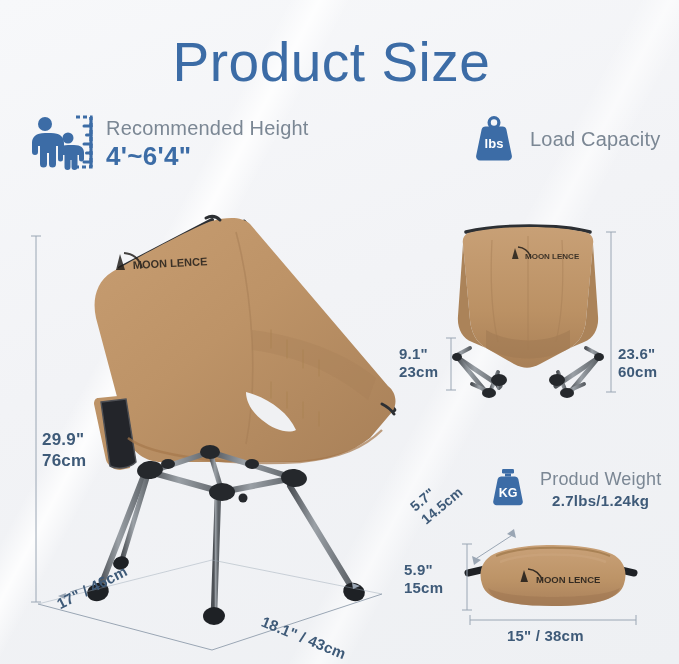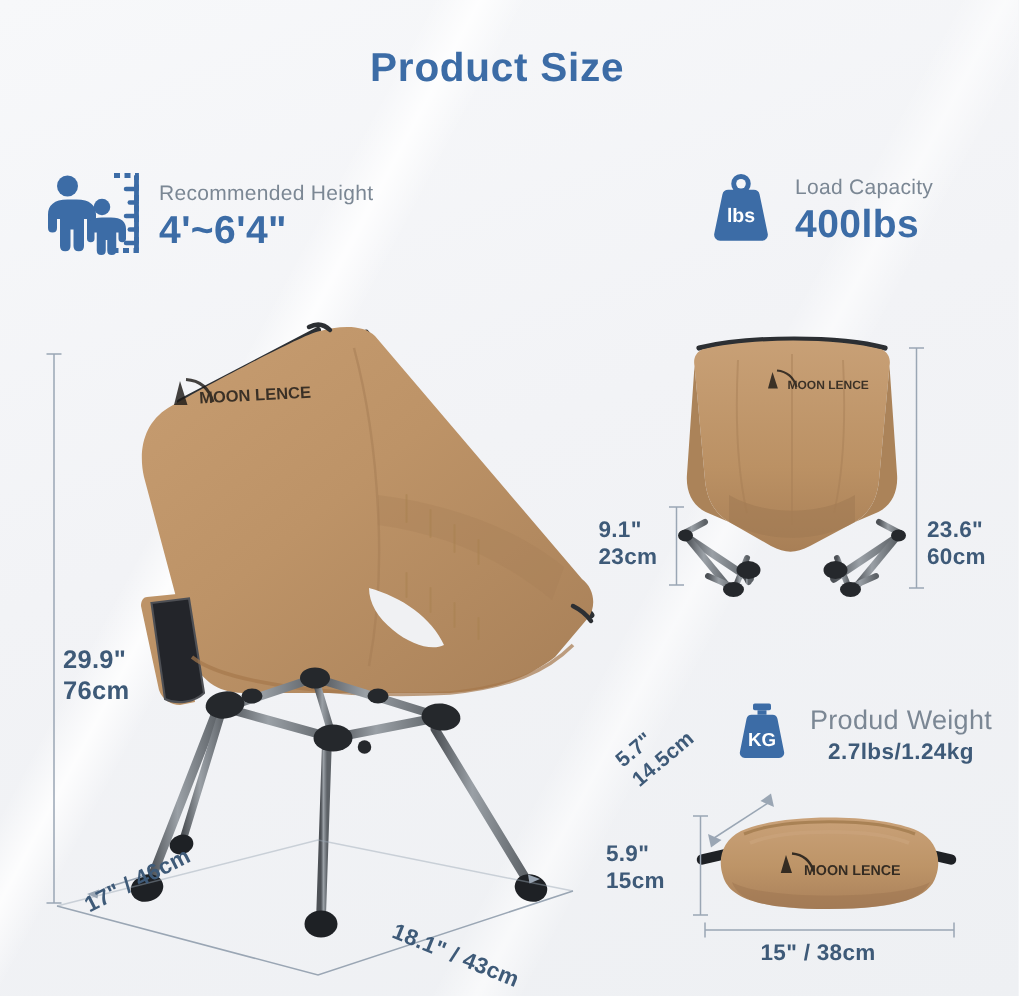--- a/index.html
+++ b/index.html
@@ -16,28 +16,28 @@
     background:
       linear-gradient(118deg, rgba(255,255,255,0) 28%, rgba(255,255,255,.85) 31%, rgba(255,255,255,0) 34%),
       linear-gradient(118deg, rgba(255,255,255,0) 62%, rgba(255,255,255,.6) 65%, rgba(255,255,255,0) 68%),
       linear-gradient(160deg, #f7f8fa 0%, #f2f3f6 45%, #eef0f3 100%);
   }
 
   
   .title {
     position:absolute; left:0; right:16px; top:30px;
     text-align:center;
-    font-size:27px; font-weight:bold; letter-spacing:.5px;
+    font-size:55px; font-weight:normal; letter-spacing:.5px;
     color:#3c6ca6;
   }
 
   
   .feature { position:absolute; display:flex; align-items:center; gap:12px; }
   .feat-text { display:flex; flex-direction:column; line-height:1.1; }
-  .feat-label { font-size:14px; color:#7b8794; letter-spacing:.2px; margin-bottom:3px; }
+  .feat-label { font-size:20px; color:#7b8794; letter-spacing:.2px; margin-bottom:3px; }
   .feat-value { font-size:26px; font-weight:bold; color:#3c6ca6; letter-spacing:.3px; }
   .feat-value.small { font-size:15px; color:#3e5a78; font-weight:bold;text-align:center; }
   .feat-label.small { font-size:18px; }
 
   #feature-height { left:28px; top:112px; }
   #feature-load   { left:470px; top:112px; }
   #feature-weight { left:488px; top:466px; }
 
   
   .ico { display:block;text-align:center; }
@@ -96,21 +96,20 @@
   <div class="feature" id="feature-load">
     <span class="ico">
       <svg width="48" height="52" viewBox="0 0 48 52">
         <path d="M24 4 a6.5 6.5 0 0 1 6.5 6.5 a6.5 6.5 0 0 1 -1.4 4 l3.4 0 a4 4 0 0 1 3.9 3.1 l5.4 26 a4 4 0 0 1 -3.9 4.9 l-27.8 0 a4 4 0 0 1 -3.9 -4.9 l5.4 -26 a4 4 0 0 1 3.9 -3.1 l3.4 0 a6.5 6.5 0 0 1 -1.4 -4 a6.5 6.5 0 0 1 6.5 -6.5 z" fill="#3c6ca6"></path>
         <circle cx="24" cy="10.5" r="3.2" fill="#f5f6f8"></circle>
         <text x="24" y="36" text-anchor="middle" font-family="Liberation Sans, sans-serif" font-size="13" font-weight="bold" fill="#ffffff">lbs</text>
       </svg>
     </span>
     <span class="feat-text">
       <span class="feat-label">Load Capacity</span>
-      <span class="feat-value">400lbs</span>
     </span>
   </div>
 
   <div class="feature" id="feature-weight">
     <span class="ico">
       <svg width="40" height="44" viewBox="0 0 40 44">
         <rect x="14" y="3" width="12" height="4.5" rx="1.2" fill="#3c6ca6"></rect>
         <path d="M17 7.5 h6 l0 3 h-6 z" fill="#3c6ca6"></path>
         <path d="M13 10.5 h14 a3.4 3.4 0 0 1 3.3 2.6 l4.4 22 a3.4 3.4 0 0 1 -3.3 4.2 l-22.8 0 a3.4 3.4 0 0 1 -3.3 -4.2 l4.4 -22 a3.4 3.4 0 0 1 3.3 -2.6 z" fill="#3c6ca6"></path>
         <text x="20" y="31" text-anchor="middle" font-family="Liberation Sans, sans-serif" font-size="12.5" font-weight="bold" fill="#ffffff">KG</text>

